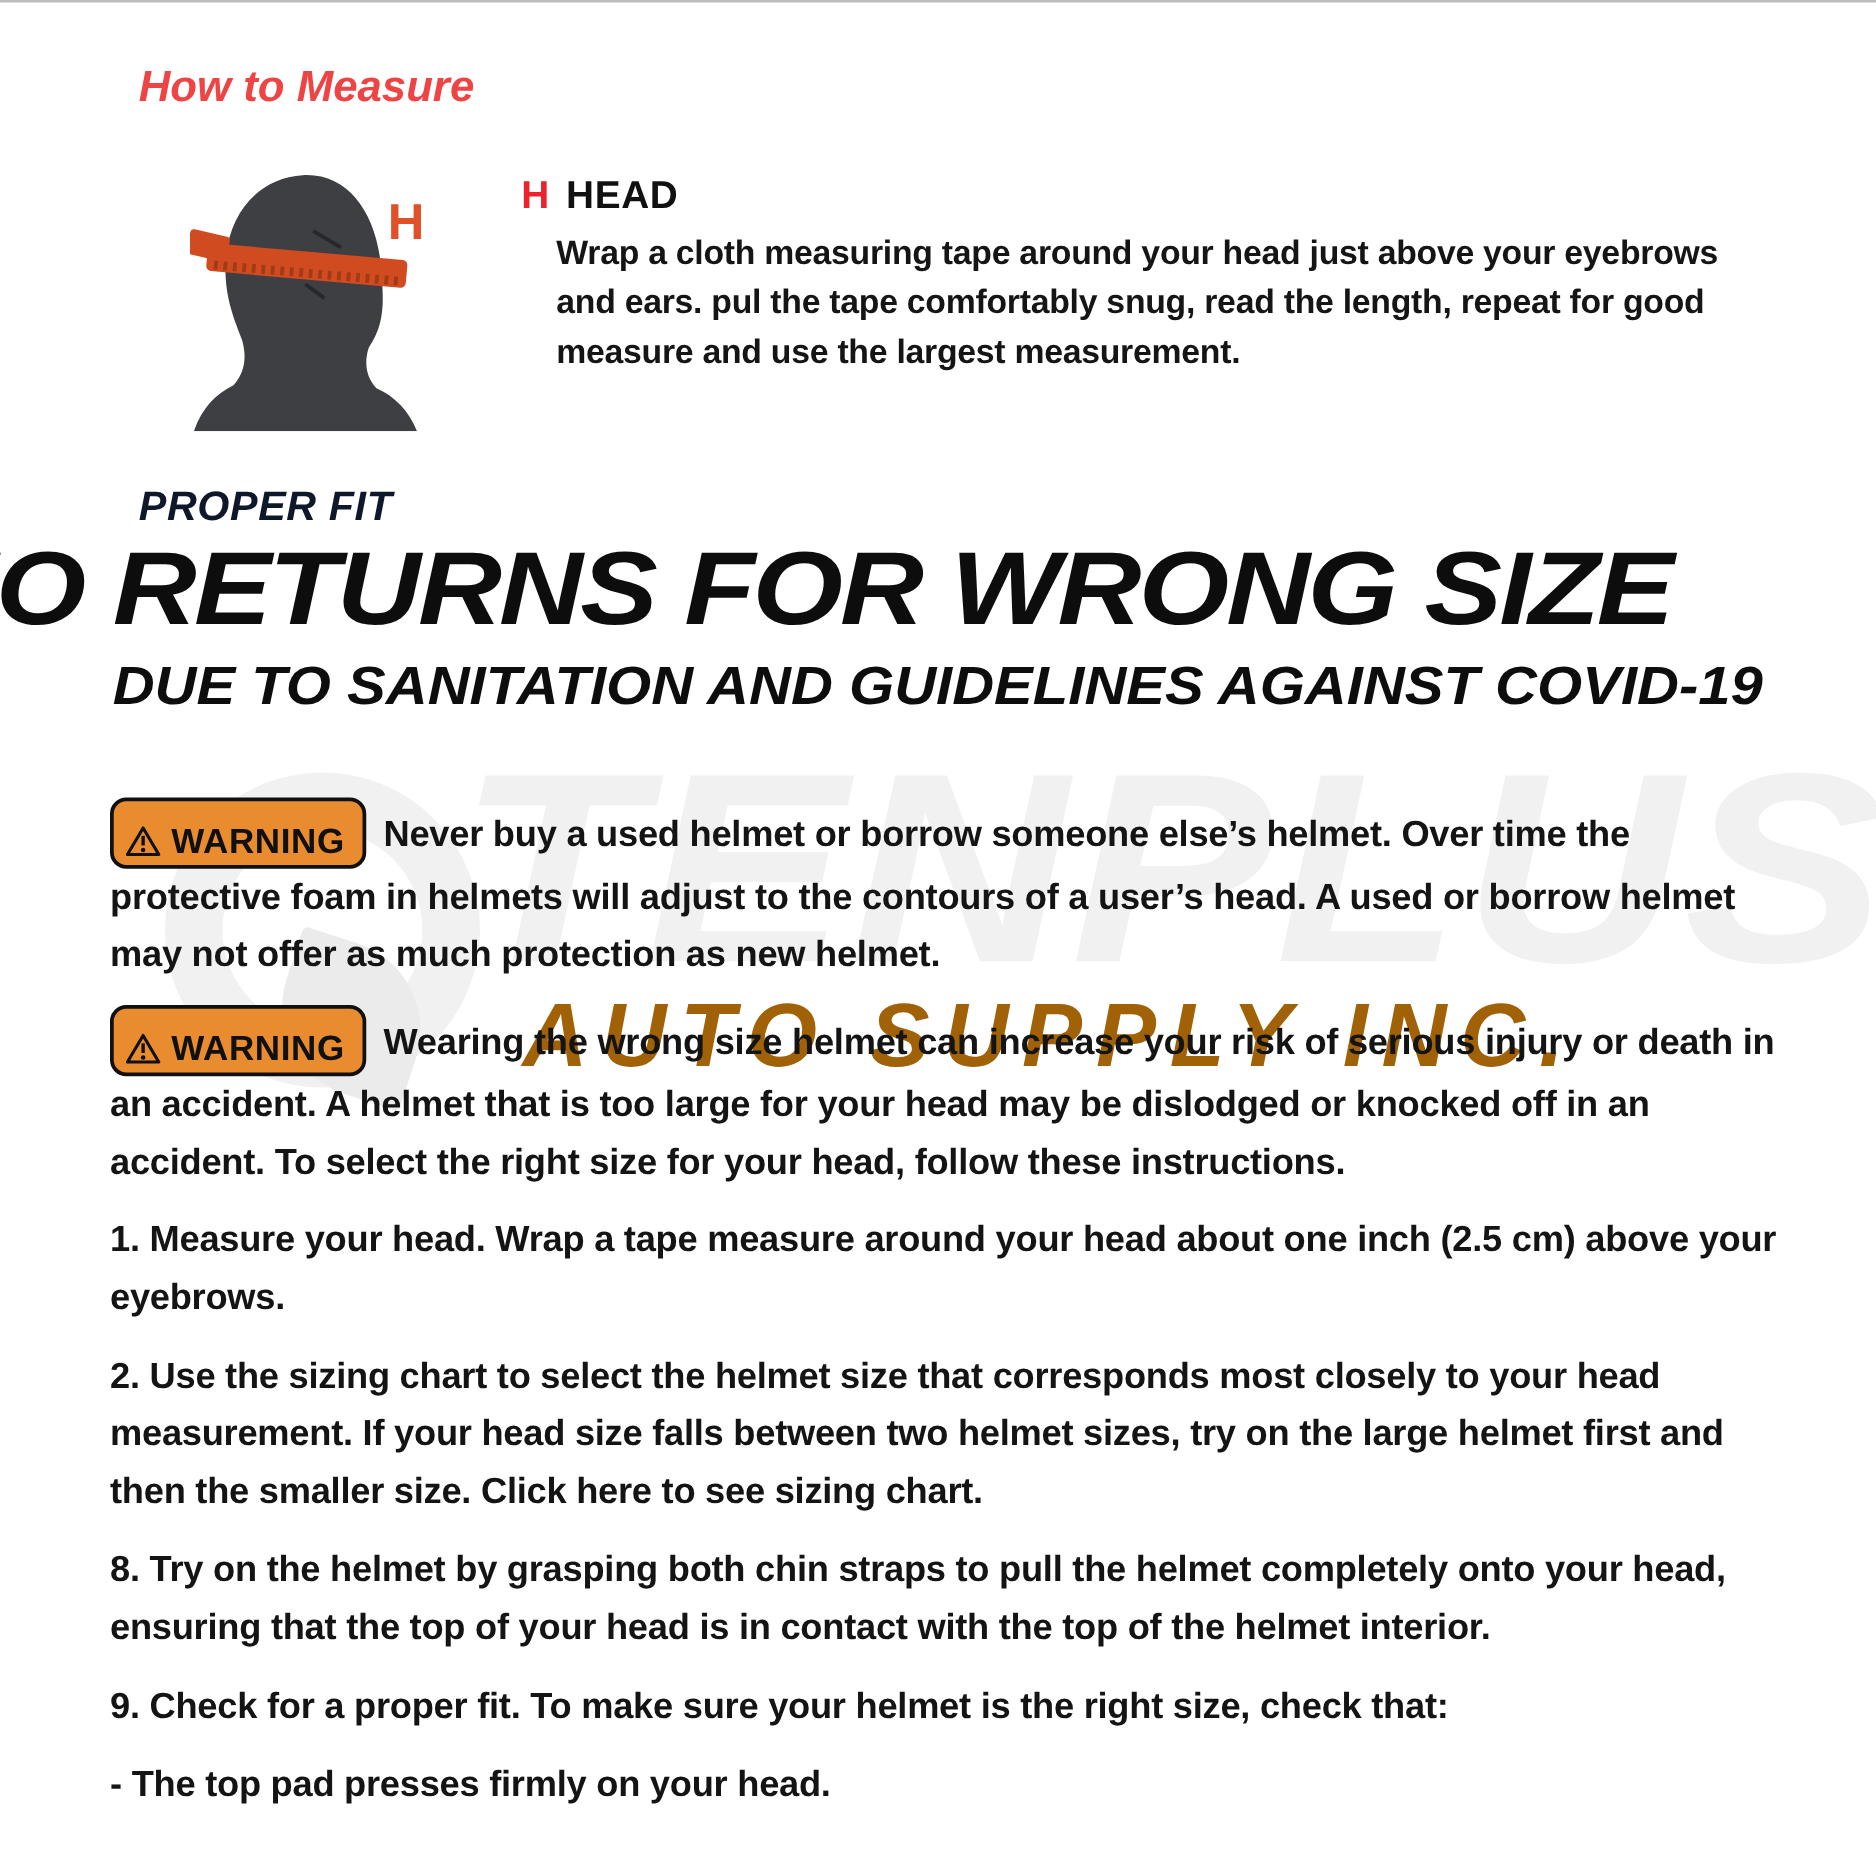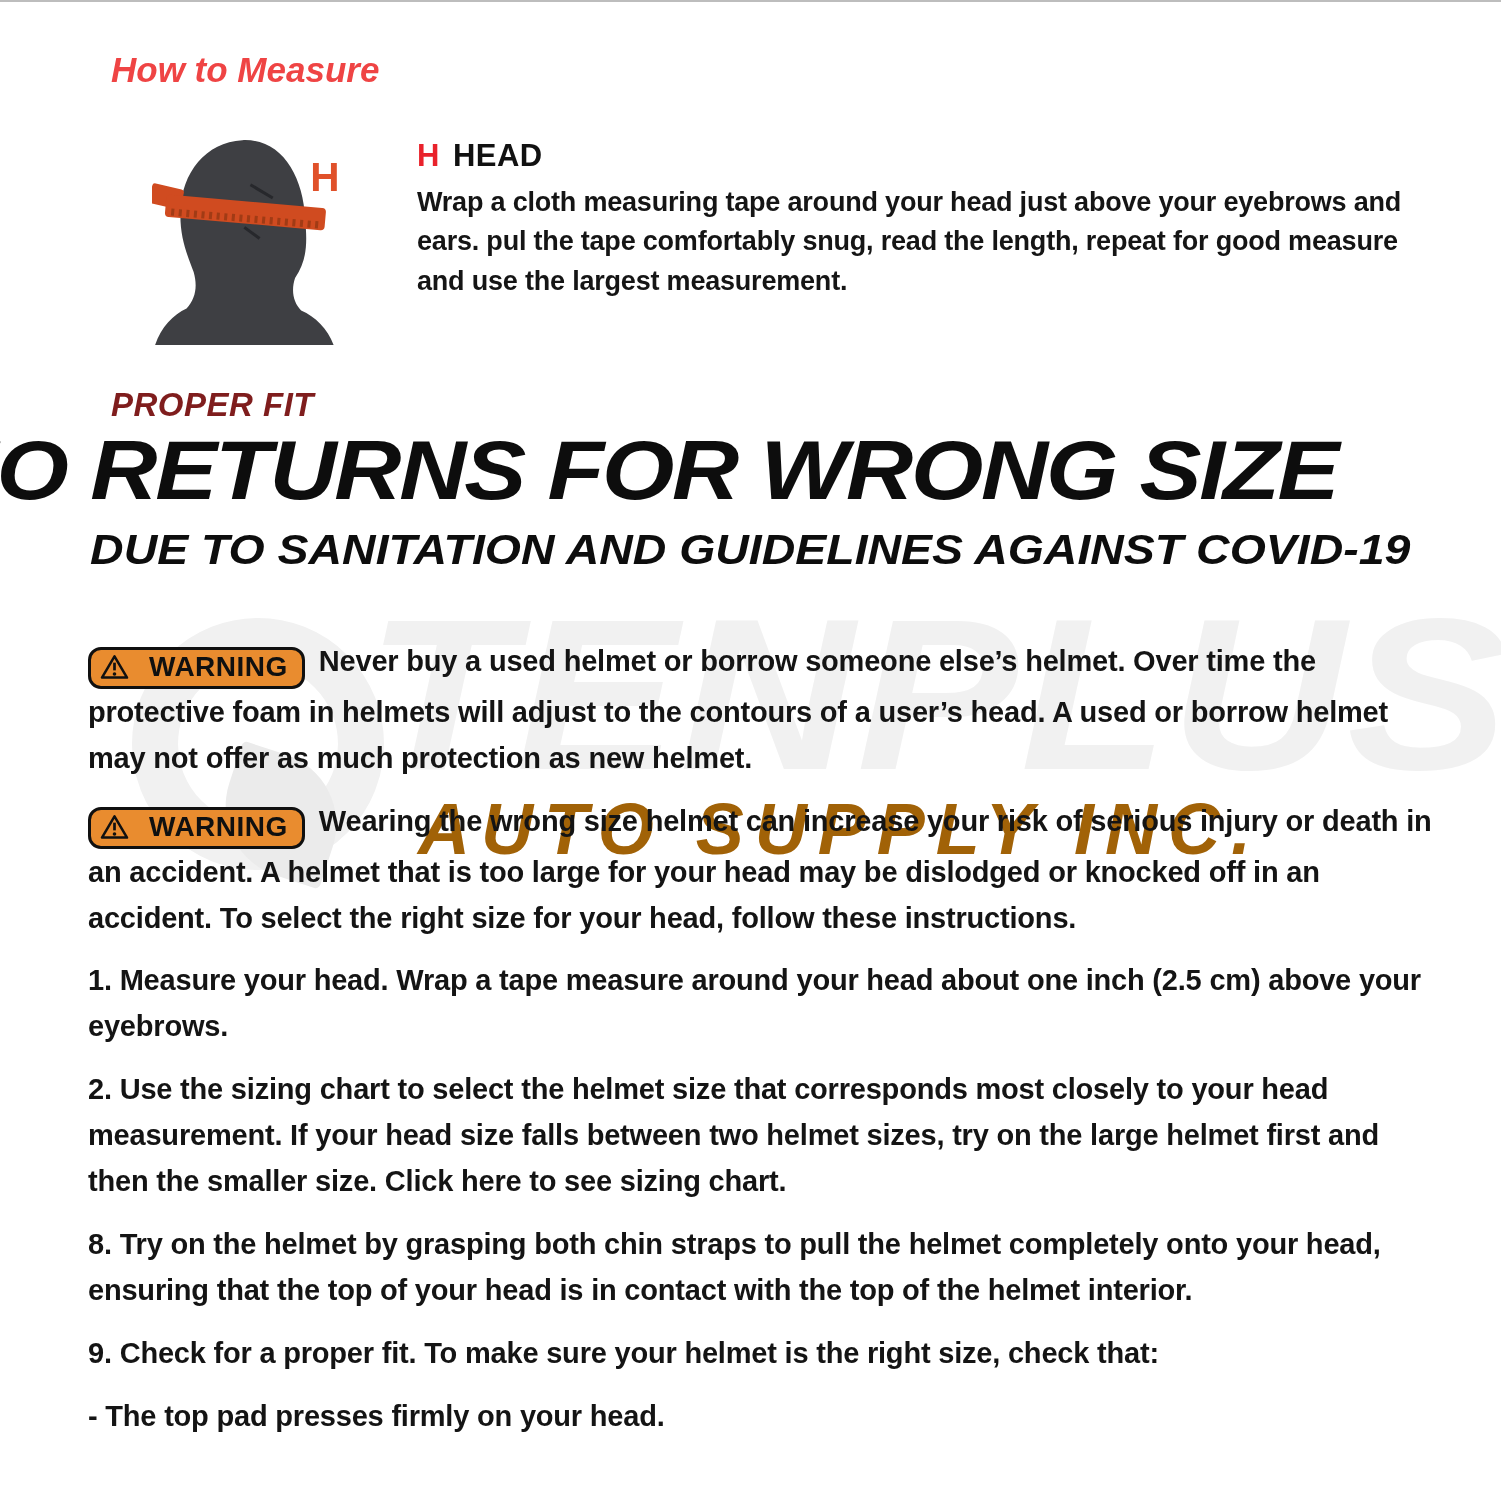--- a/index.html
+++ b/index.html
@@ -17,35 +17,35 @@
 
   .content-layer { position:relative; z-index:1; width:100%; height:100%; }
 
   
   .how-title { position:absolute; top:50px; left:111px; font-size:35px; font-weight:bold; font-style:italic; color:#ef4444; }
   .measure-row { position:absolute; top:130px; left:152px; display:flex; align-items:flex-start; }
   .illustration { width:205px; height:215px; flex:none; }
   .head-info { margin-left:60px; width:985px; padding-top:8px; }
   .head-heading { display:flex; gap:13px; font-size:31px; font-weight:bold; letter-spacing:0.5px; color:#111; }
   .h-letter { color:#e9222b; }
-  .head-desc { margin-top:9px; font-size:27px; font-weight:bold; line-height:1.46; letter-spacing:-0.2px; }
+  .head-desc { margin-top:9px; font-size:27px; font-weight:bold; line-height:1.46; letter-spacing:-0.2px;margin-left:28px; }
 
   
-  .kicker { position:absolute; top:386px; left:111px; font-size:33px; font-weight:bold; font-style:italic; letter-spacing:0.5px; color:#7f1d1d; }
+  .kicker { position:absolute; top:386px; left:111px; font-size:33px; font-weight:bold; font-style:italic; letter-spacing:0.5px; color:#0f172a; }
   .headline-wrap { position:absolute; top:423px; left:0; width:1269px; text-align:center; }
   .headline { display:inline-block; font-size:83px; font-weight:bold; font-style:italic; letter-spacing:-2px; white-space:nowrap; transform:scaleX(1.12); transform-origin:center; color:#0d0d0d; }
   .subheadline-wrap { position:absolute; top:525px; left:0; width:1501px; text-align:center; }
   .subheadline { display:inline-block; font-size:43px; font-weight:bold; font-style:italic; white-space:nowrap; transform:scaleX(1.08); transform-origin:center; color:#0d0d0d; }
 
   
   .body-copy { position:absolute; top:638px; left:88px; width:1348px; font-size:29px; font-weight:bold; line-height:46px; letter-spacing:-0.2px; color:#141414; }
   .para { margin-bottom:17px; }
   .para.gap { margin-bottom:16px; }
   .check { margin-bottom:0; }
-  .wbadge { display:inline-flex; align-items:center; gap:20px; background:#e98c2f; border:3px solid #101010; border-radius:13px; padding:3px 14px 5px 9px; margin-right:14px; vertical-align:-9px; line-height:1; }
+  .wbadge { display:inline-flex; align-items:center; gap:8px; background:#e98c2f; border:3px solid #101010; border-radius:13px; padding:18px 14px 5px 9px; margin-right:14px; vertical-align:-9px; line-height:1; }
   .wbadge .wlabel { font-size:28px; font-weight:bold; letter-spacing:0.5px; color:#101010; }
   .tri-icon svg { display:block; }
 </style>
 </head>
 <body>
 
 <div class="page">
   <div class="top-border"></div>
 
   <div class="watermark">

